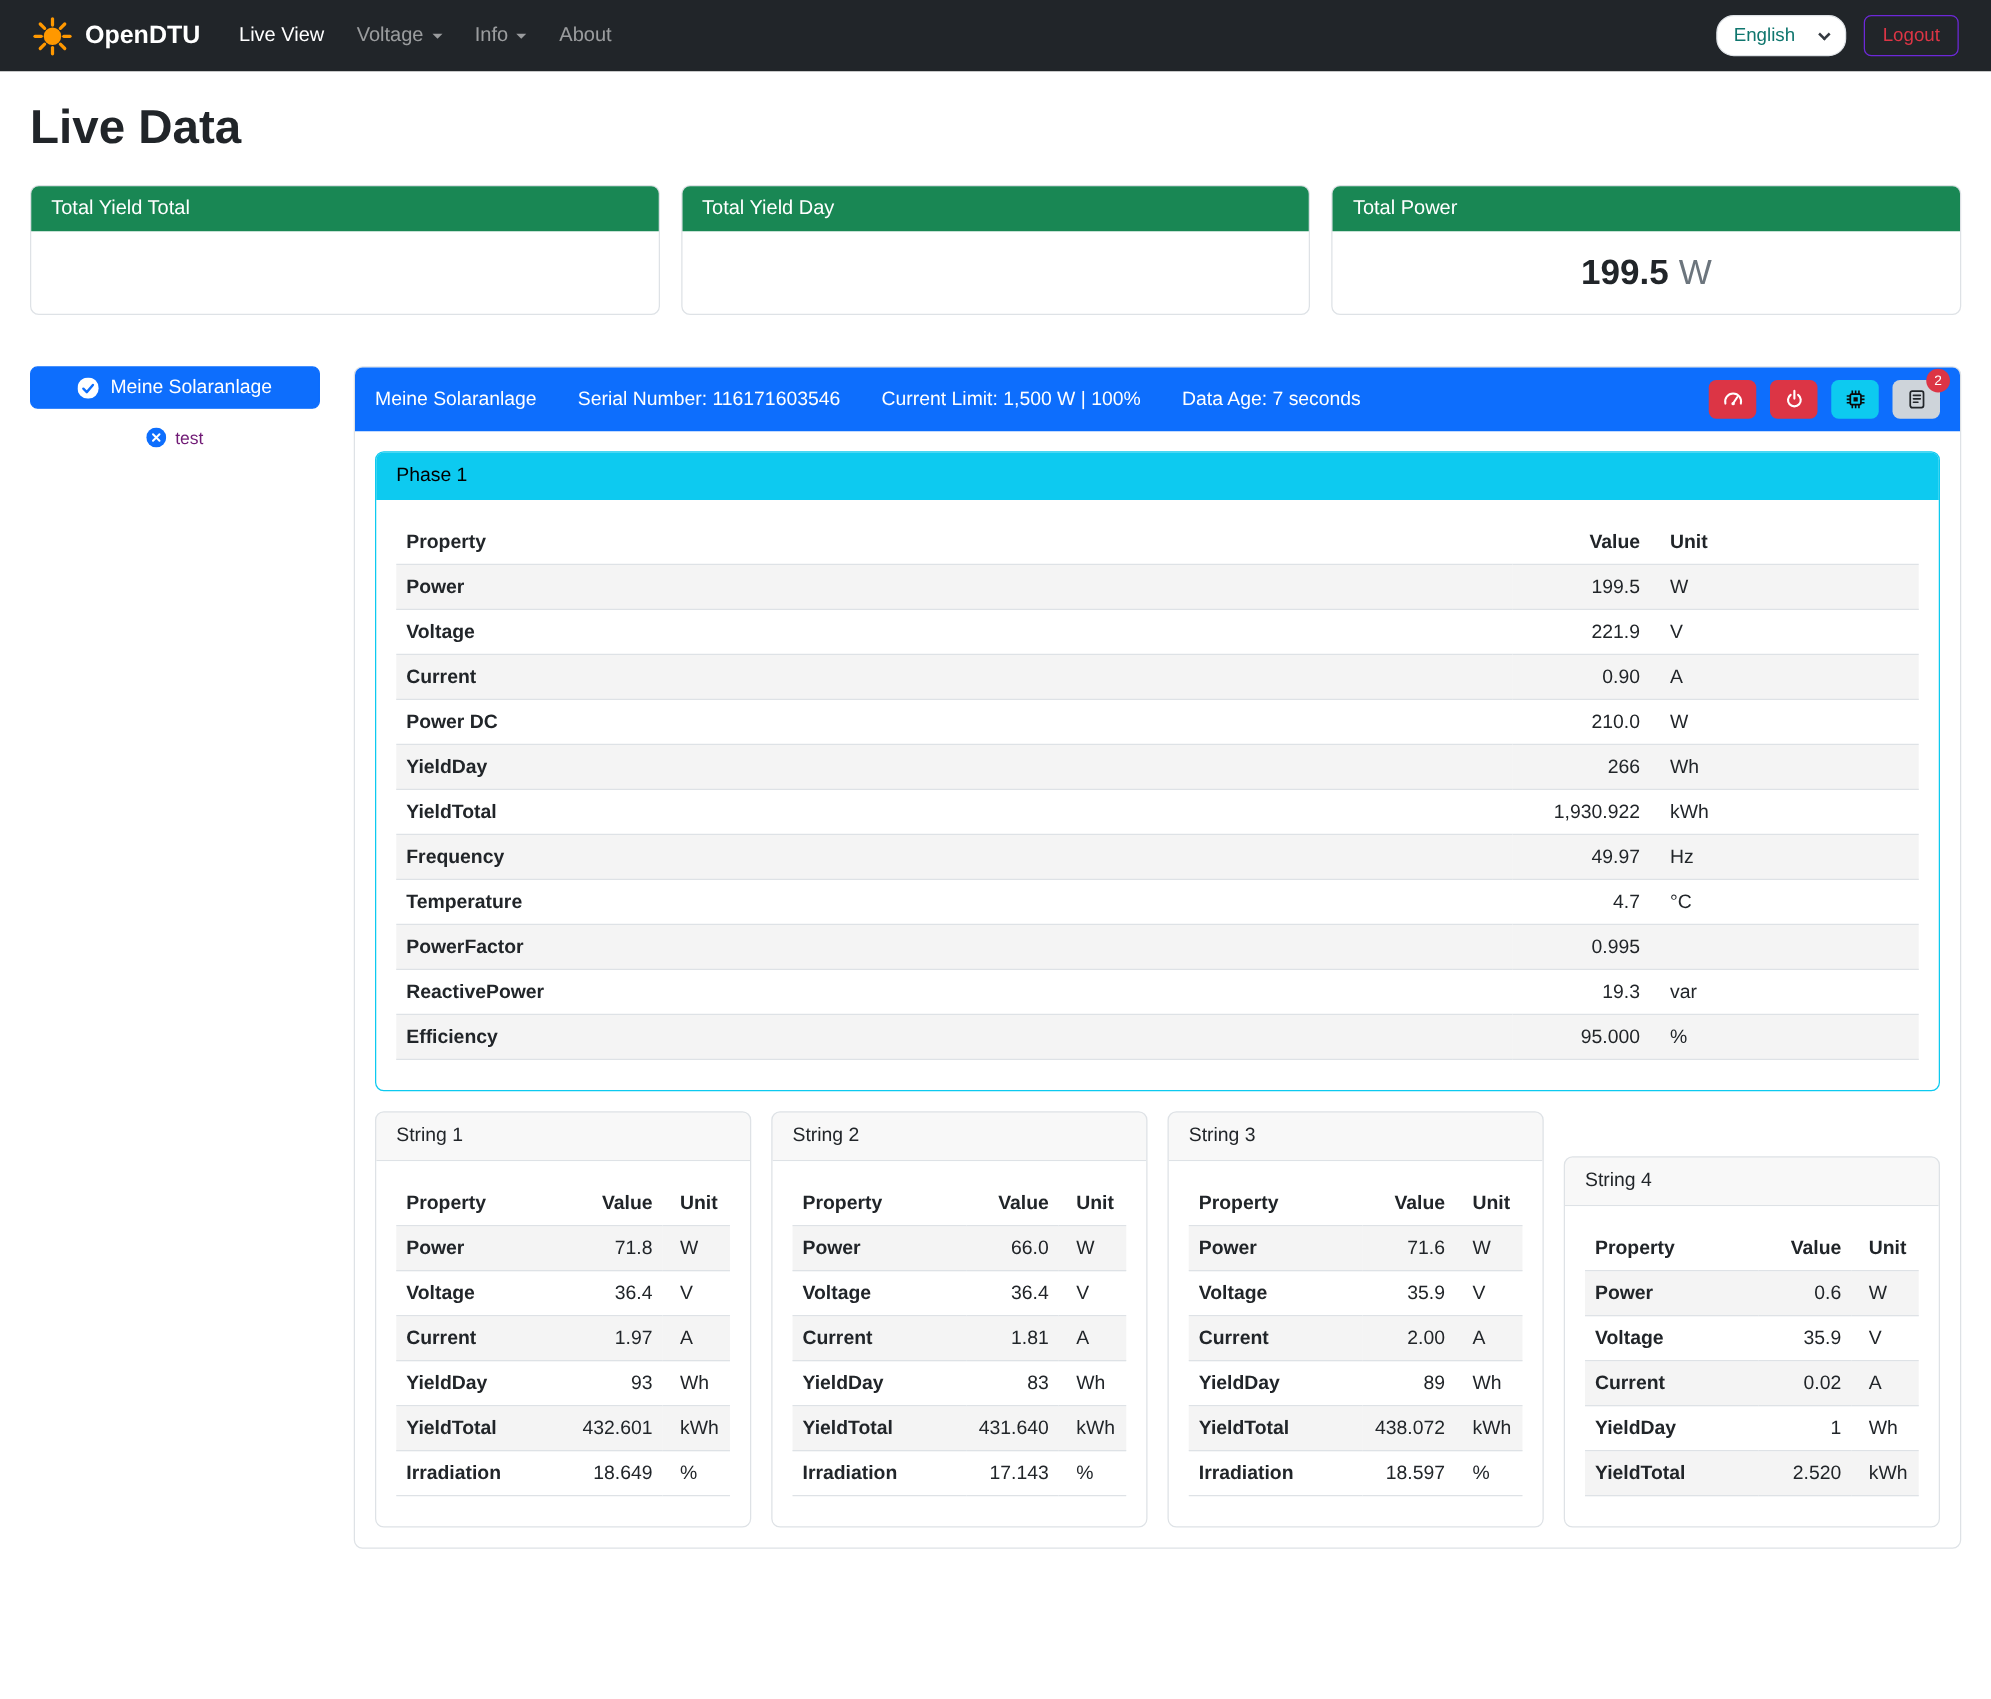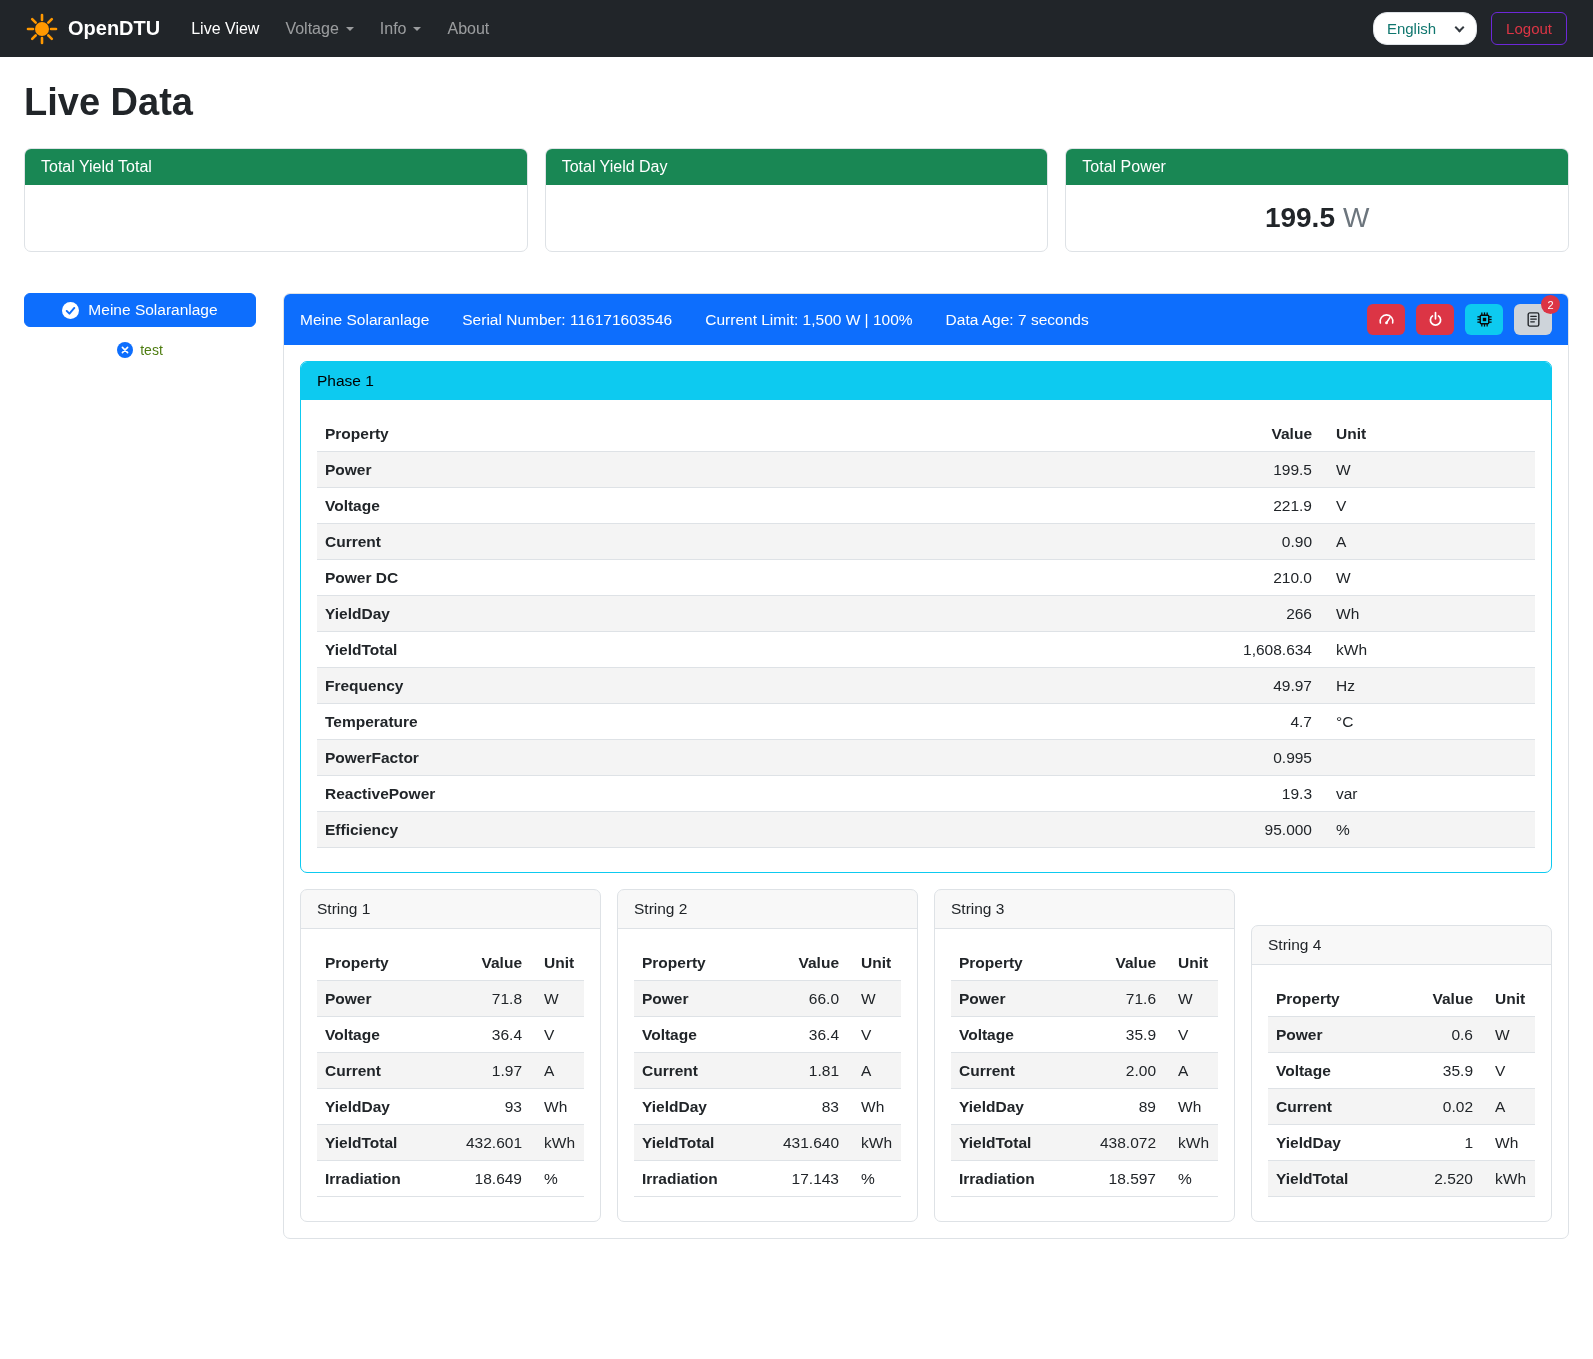--- a/index.html
+++ b/index.html
@@ -25,21 +25,21 @@
   .card{background:#fff;border:1px solid #dee2e6;border-radius:7px;}
   .summary-row{display:grid;grid-template-columns:1fr 1fr 1fr;gap:17px;}
   .card-header-green{background:#198754;color:#fff;padding:9px 16px;border-radius:6px 6px 0 0;font-size:16px;}
   .summary-body{text-align:center;padding:17px 16px;font-size:28px;}
   .summary-body b{font-weight:700;}
   .summary-body .unit{color:#6c757d;margin-left:8px;font-weight:400;}
 
   .content-row{display:flex;gap:27px;margin-top:41px;align-items:flex-start;}
   .inverter-list{width:232px;flex:none;}
   .inverter-btn{width:100%;background:#0d6efd;color:#fff;border:1px solid #0d6efd;border-radius:6px;padding:7px 12px;font-size:15.5px;display:flex;align-items:center;justify-content:center;gap:9px;cursor:pointer;font-family:inherit;}
-  .test-row{display:flex;align-items:center;justify-content:center;gap:7px;margin-top:15px;color:#4d7c0f;font-size:14px;cursor:pointer;}
+  .test-row{display:flex;align-items:center;justify-content:center;gap:7px;margin-top:15px;color:#701a75;font-size:14px;cursor:pointer;}
 
   .inverter-card{flex:1;}
   .inverter-header{background:#0d6efd;color:#fff;border-radius:6px 6px 0 0;padding:10px 16px;display:flex;align-items:center;gap:33px;font-size:15.5px;min-height:51px;}
   .header-buttons{margin-left:auto;display:flex;gap:11px;}
   .icon-btn{width:38px;height:31px;border:none;border-radius:6px;display:flex;align-items:center;justify-content:center;cursor:pointer;position:relative;padding:0;}
   .icon-btn.danger{background:#dc3545;}
   .icon-btn.info{background:#0dcaf0;}
   .icon-btn.gray{background:#ced4da;}
   .badge{position:absolute;top:-9px;right:-8px;background:#dc3545;color:#fff;font-size:11px;min-width:19px;height:19px;border-radius:10px;display:flex;align-items:center;justify-content:center;padding:0 4px;}
   .inverter-body{padding:16px;}
@@ -230,21 +230,21 @@
                     <td class="col-val">210.0</td>
                     <td class="col-unit">W</td>
                   </tr>
                   <tr>
                     <th class="col-prop">YieldDay</th>
                     <td class="col-val">266</td>
                     <td class="col-unit">Wh</td>
                   </tr>
                   <tr>
                     <th class="col-prop">YieldTotal</th>
-                    <td class="col-val">1,608.634</td>
+                    <td class="col-val">1,930.922</td>
                     <td class="col-unit">kWh</td>
                   </tr>
                   <tr>
                     <th class="col-prop">Frequency</th>
                     <td class="col-val">49.97</td>
                     <td class="col-unit">Hz</td>
                   </tr>
                   <tr>
                     <th class="col-prop">Temperature</th>
                     <td class="col-val">4.7</td>

